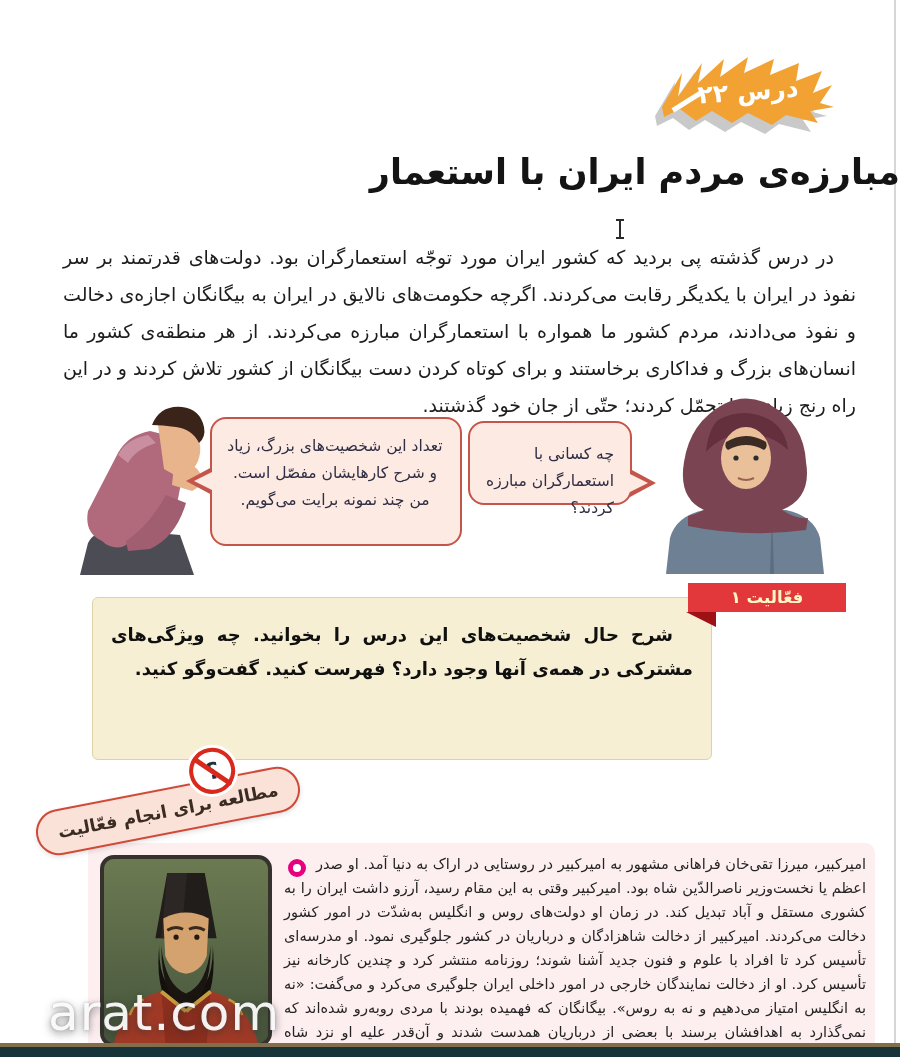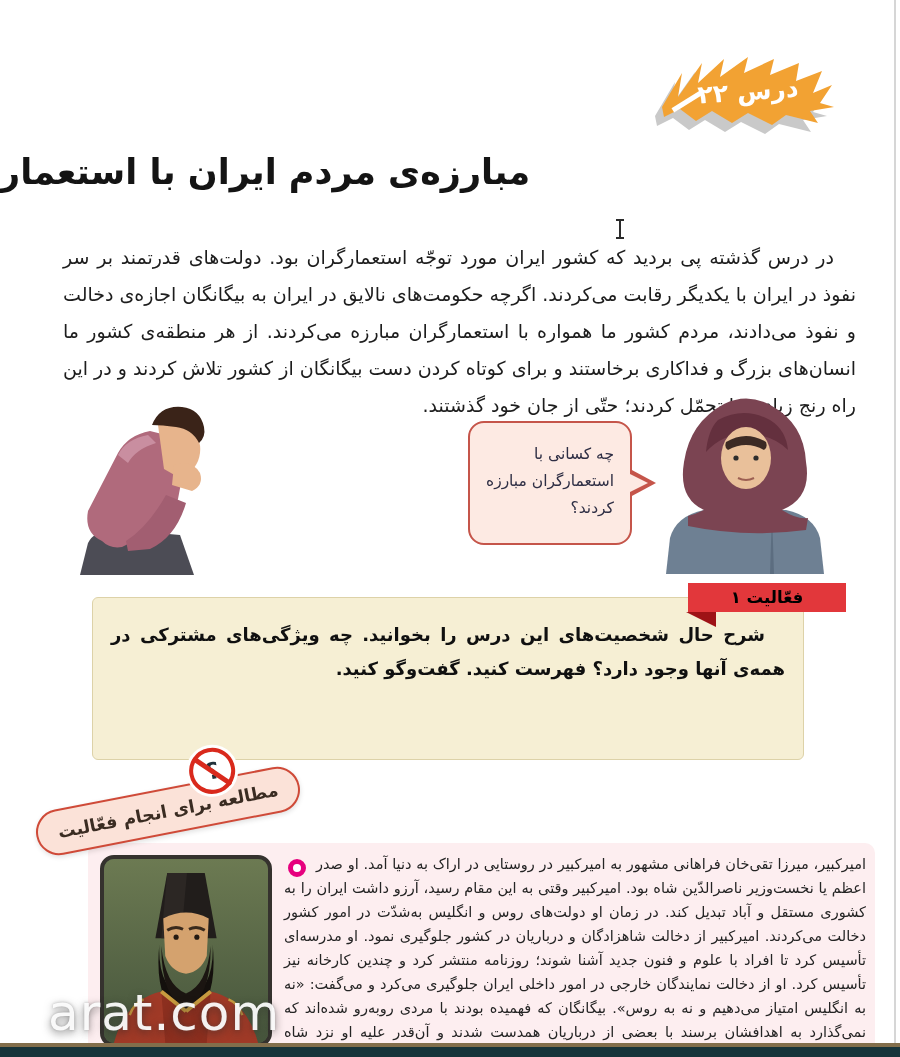--- a/index.html
+++ b/index.html
@@ -16,52 +16,52 @@
         direction:rtl;margin:0 auto;font-family:"DejaVu Sans",sans-serif;}
   .edge-right{position:absolute;left:auto;right:4px;top:0;width:2px;height:1043px;background:#d6d6d6;}
 
   
   .badge-wrap{position:absolute;left:652px;top:55px;width:192px;height:80px;}
   .badge-wrap svg{width:100%;height:100%;}
   .badge-label{position:absolute;left:0;top:10px;width:100%;height:52px;display:flex;align-items:center;
         justify-content:center;color:#fff;font-size:25px;font-weight:bold;transform:rotate(-4deg);}
 
   
-  .title{position:absolute;left:0;right:0;top:152px;text-align:left;font-size:35px;font-weight:bold;
+  .title{position:absolute;left:0;right:0;top:152px;text-align:right;font-size:35px;font-weight:bold;
         color:#141414;letter-spacing:0;}
   
   .cursor{position:absolute;left:615px;top:219px;width:10px;height:20px;}
   .cursor .stem{position:absolute;left:4px;top:0;width:2px;height:20px;background:#2b2b2b;}
   .cursor .cap{position:absolute;left:1px;width:8px;height:2px;background:#2b2b2b;}
   .cursor .cap.top{top:0;} .cursor .cap.bot{bottom:0;}
 
   .intro{position:absolute;right:44px;left:63px;top:239px;font-size:19px;line-height:37px;
         text-align:justify;text-indent:22px;color:#1d1d1d;}
 
   
   .man-fig{position:absolute;left:62px;top:391px;width:175px;height:184px;}
   .girl-fig{position:absolute;left:652px;top:386px;width:186px;height:188px;}
 
   .bubble{position:absolute;background:var(--bubble-pink);border:2px solid var(--bubble-border);
         border-radius:16px;color:#2e2e44;font-size:15.5px;line-height:27px;text-align:right;
         padding:14px 16px 8px 14px;}
   .bubble-man{left:210px;top:417px;width:252px;height:129px;text-align:center;}
-  .bubble-girl{left:468px;top:421px;width:164px;height:124px;padding-top:18px;}
+  .bubble-girl{left:468px;top:421px;width:164px;height:84px;padding-top:18px;}
   .tail-border,.tail-fill{position:absolute;width:0;height:0;border:14px solid transparent;}
   .bubble-man .tail-border{left:-26px;top:48px;border-right:26px solid var(--bubble-border);border-left:none;}
   .bubble-man .tail-fill{left:-18px;top:51px;border:11px solid transparent;border-right:22px solid var(--bubble-pink);border-left:none;}
   .bubble-girl .tail-border{right:-26px;top:46px;border-left:26px solid var(--bubble-border);border-right:none;}
   .bubble-girl .tail-fill{right:-18px;top:49px;border:11px solid transparent;border-left:22px solid var(--bubble-pink);border-right:none;}
 
   
-  .activity-box{position:absolute;left:92px;top:597px;width:712px;height:163px;background:var(--activity-cream);
+  .activity-box{position:absolute;left:92px;top:597px;width:620px;height:163px;background:var(--activity-cream);
         border:1.5px solid var(--activity-border);border-radius:6px;padding:20px 18px 0 18px;}
   .activity-box p{font-size:18px;font-weight:bold;line-height:34px;text-align:justify;text-indent:20px;color:#101010;}
   .ribbon{position:absolute;left:688px;top:583px;width:158px;height:29px;background:var(--ribbon-red);
-        color:#000000;font-size:16.5px;font-weight:bold;text-align:center;line-height:29px;z-index:3;}
+        color:#fef9c3;font-size:16.5px;font-weight:bold;text-align:center;line-height:29px;z-index:3;}
   .ribbon .fold{position:absolute;left:-2px;top:29px;width:0;height:0;
         border-top:15px solid var(--ribbon-fold);border-left:30px solid transparent;}
 
   
   .stamp{position:absolute;left:34px;top:788px;transform:rotate(-11deg);background:var(--stamp-fill);
         border:2.5px solid var(--stamp-border);border-radius:40px;padding:11px 20px 11px 20px;
         font-size:17.5px;font-weight:bold;color:#3a2c22;z-index:6;white-space:nowrap;
         box-shadow:0 2px 5px rgba(0,0,0,0.12);}
   .no-icon{position:absolute;top:-33px;right:58px;width:46px;height:46px;border-radius:50%;
         background:#fff;border:4px solid #d9291c;box-shadow:0 0 0 3px #fff;}
@@ -116,20 +116,25 @@
   <svg class="man-fig" viewBox="0 0 175 184">
     <path d="M18 184 L26 152 Q32 140 50 138 L118 144 L132 184 Z" fill="#4c4c55"></path>
     <path d="M40 150 Q22 142 26 120 L56 62 Q66 44 88 40 L112 46 Q126 54 122 76 L116 108 Q110 128 92 140 L60 156 Q48 158 40 150 Z" fill="#b06a7c"></path>
     <path d="M64 150 Q86 136 104 104 L124 112 Q114 146 88 158 L66 160 Z" fill="#a25e71"></path>
     <path d="M96 34 Q118 26 132 40 Q142 54 136 70 Q130 84 116 86 L102 78 Z" fill="#e7b48c"></path>
     <path d="M90 34 Q98 14 120 16 Q138 18 142 36 Q144 46 137 52 Q130 38 114 36 Q100 34 90 34 Z" fill="#3a2318"></path>
     <path d="M112 74 Q130 68 138 82 Q142 94 130 100 L110 94 Z" fill="#e7b48c"></path>
     <path d="M56 64 Q64 48 86 44 L94 52 Q74 58 66 72 Z" fill="#c98ea0"></path>
   </svg>
 
+  <div class="bubble bubble-man">
+    <span>تعداد این شخصیت‌های بزرگ، زیاد و شرح کارهایشان مفصّل است. من چند نمونه برایت می‌گویم.</span>
+    <div class="tail-border"></div>
+    <div class="tail-fill"></div>
+  </div>
 
   <div class="bubble bubble-girl">
     <span>چه کسانی با استعمارگران مبارزه کردند؟</span>
     <div class="tail-border"></div>
     <div class="tail-fill"></div>
   </div>
 
   <svg class="girl-fig" viewBox="0 0 186 188">
     <path d="M14 188 L18 152 Q24 130 52 124 L134 124 Q162 130 168 152 L172 188 Z" fill="#6e8093"></path>
     <path d="M120 126 L122 188 L118 188 Z" fill="#5c6d80"></path>

